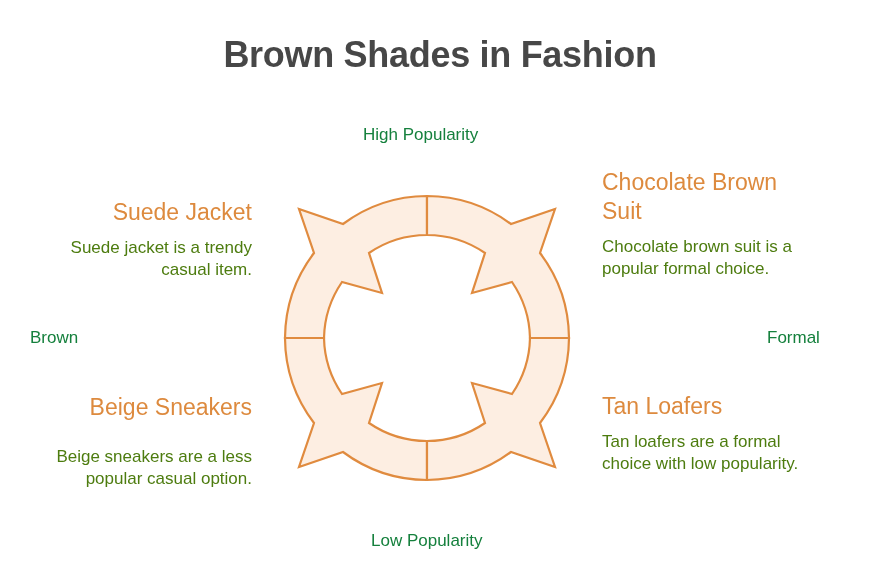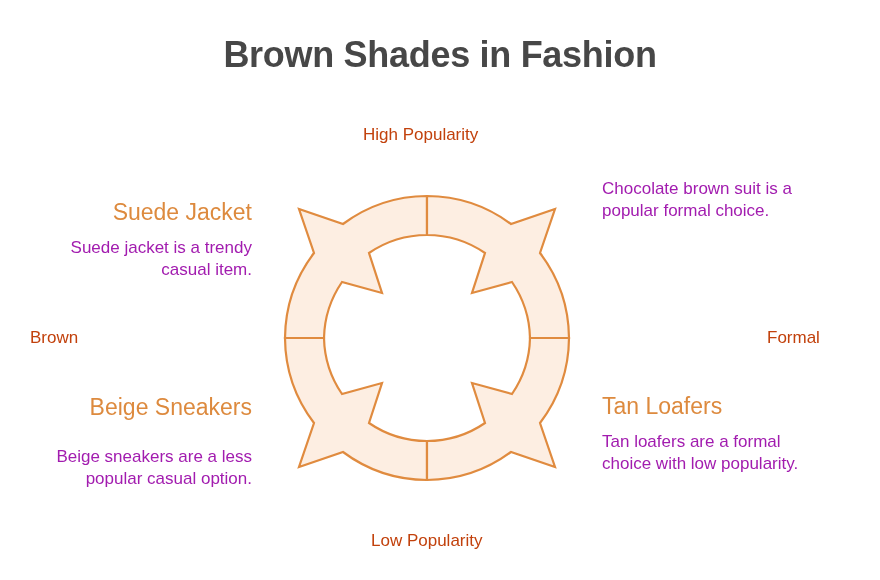--- a/index.html
+++ b/index.html
@@ -1,21 +1,21 @@
 <!DOCTYPE html>
 <html><head>
 <meta charset="utf-8">
 <style>
   html,body{margin:0;padding:0;background:#ffffff;}
   body{width:880px;height:580px;position:relative;overflow:hidden;font-family:"Liberation Sans",sans-serif;}
   .title{position:absolute;left:0;width:880px;top:34px;text-align:center;font-size:36px;font-weight:bold;color:#474747;letter-spacing:-0.3px;}
-  .axis{position:absolute;font-size:17px;color:#c2410c;white-space:nowrap;}
+  .axis{position:absolute;font-size:17px;color:#15803d;white-space:nowrap;}
   .item{position:absolute;width:240px;}
   .item h3{margin:0;font-weight:normal;font-size:23px;line-height:29px;color:#dd8a3e;}
-  .item p{margin:10px 0 0 0;font-size:17px;line-height:22px;color:#a21caf;}
+  .item p{margin:10px 0 0 0;font-size:17px;line-height:22px;color:#4d7c0f;}
   .left{text-align:right;}
   .right{text-align:left;}
   svg{position:absolute;left:0;top:0;}
 </style>
 </head>
 <body>
 
 <div class="title">Brown Shades in Fashion</div>
 
 <div class="axis" style="left:363px;top:125px;">High Popularity</div>
@@ -35,20 +35,21 @@
     <path d="M569,338 A142,142 0 0 1 540,423 L555,467 L511,452 A142,142 0 0 1 427,480 L427,441 A103,103 0 0 0 485,423 L472,383 L512,394 A103,103 0 0 0 530,338 Z"></path>
   </g>
 </svg>
 
 <div class="item left" style="left:12px;top:198px;">
   <h3>Suede Jacket</h3>
   <p style="padding-left:40px;">Suede jacket is a trendy casual item.</p>
 </div>
 
 <div class="item right" style="left:602px;top:168px;width:230px;">
+  <h3 style="width:200px;">Chocolate Brown Suit</h3>
   <p style="width:220px;">Chocolate brown suit is a popular formal choice.</p>
 </div>
 
 <div class="item left" style="left:12px;top:393px;text-align:right;">
   <h3>Beige Sneakers</h3>
   <p style="padding-left:20px;margin-top:24px;">Beige sneakers are a less popular casual option.</p>
 </div>
 
 <div class="item right" style="left:602px;top:392px;width:240px;">
   <h3>Tan Loafers</h3>

